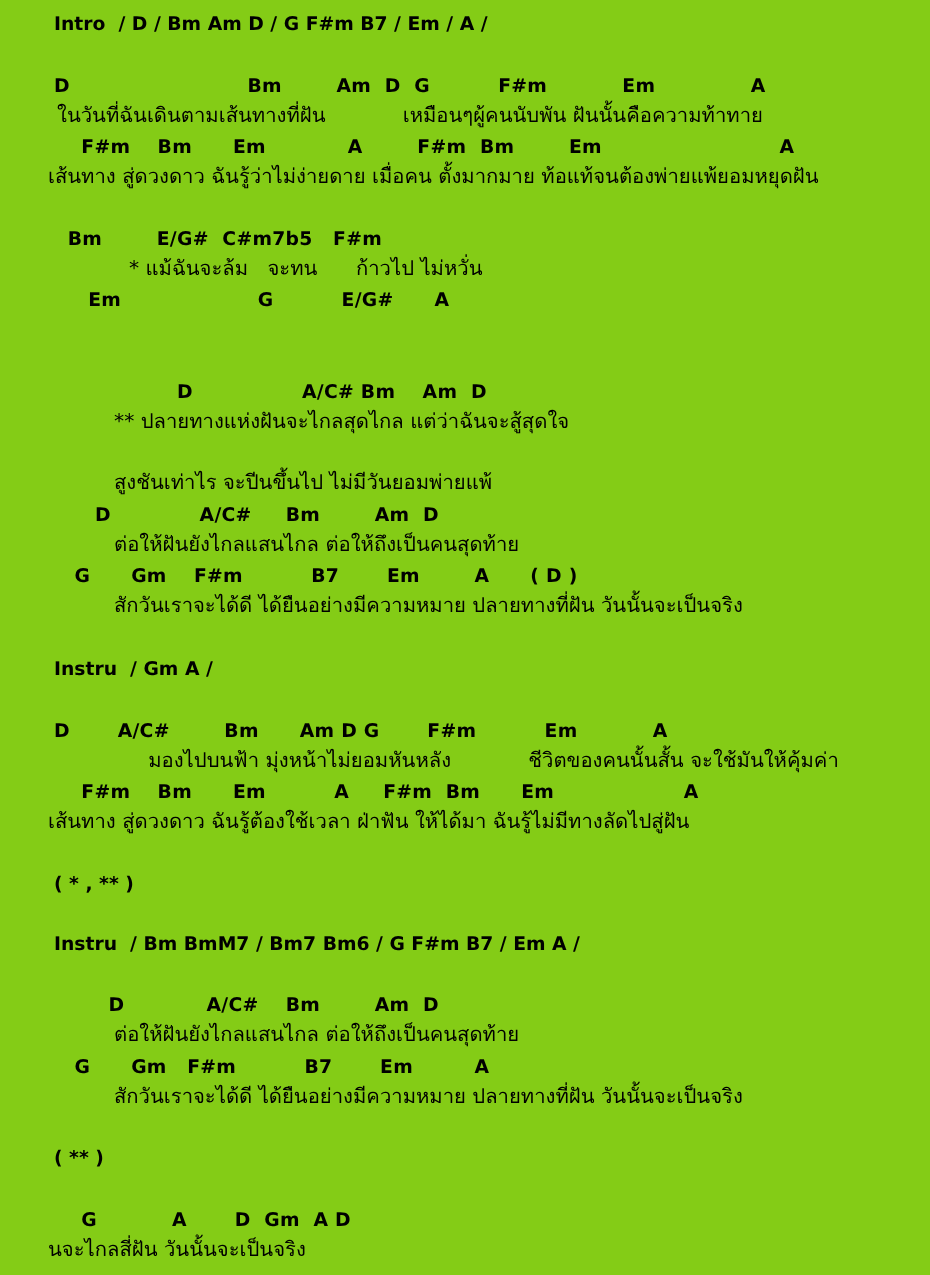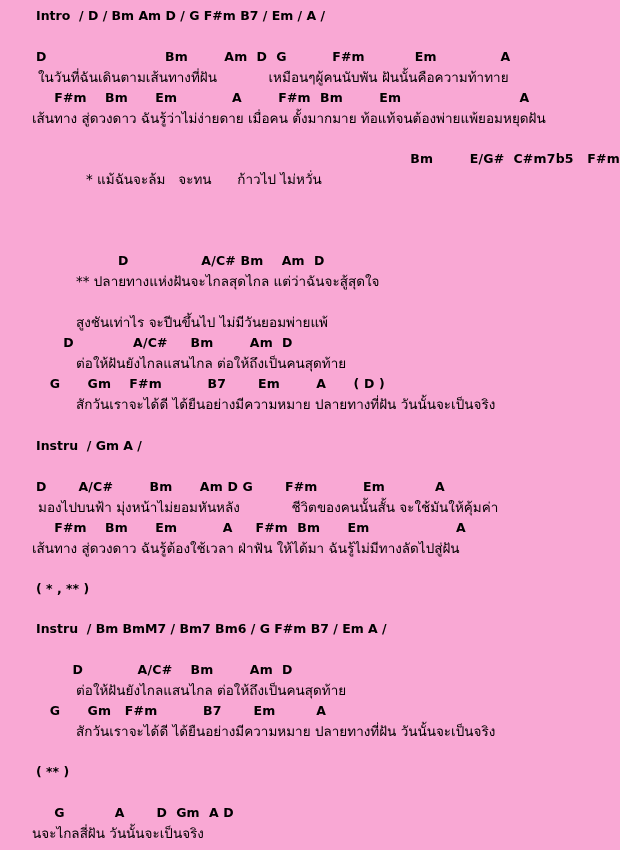--- a/index.html
+++ b/index.html
@@ -51,38 +51,39 @@
   .markerline {
     font-family: "DejaVu Sans", "Liberation Sans", sans-serif;
     font-weight: bold;
     font-size: 12.5px;
     color: #000000;
   }
 </style>
 </head>
 <body>
 
-<div id="sheet" style="background: #f9a8d4;">
+<div id="sheet" style="background: #84cc16;">
     <div class="line sectionline" style="left: 36px; top: 10px; width: 584px;">Intro  / D / Bm Am D / G F#m B7 / Em / A /</div>
     <div class="line chordline" style="left: 36px; top: 51px; width: 584px;">D                          Bm        Am  D  G          F#m           Em              A</div>
     <div class="line lyricline" style="left: 38px; top: 71px; width: 582px;">ในวันที่ฉันเดินตามเส้นทางที่ฝัน            เหมือนๆผู้คนนับพัน ฝันนั้นคือความท้าทาย</div>
     <div class="line chordline" style="left: 36px; top: 92px; width: 584px;">    F#m    Bm      Em            A        F#m  Bm        Em                          A</div>
     <div class="line lyricline" style="left: 32px; top: 112px; width: 588px;">เส้นทาง สู่ดวงดาว ฉันรู้ว่าไม่ง่ายดาย เมื่อคน ตั้งมากมาย ท้อแท้จนต้องพ่ายแพ้ยอมหยุดฝัน</div>
-    <div class="line chordline" style="left: 36px; top: 153px; width: 584px; text-align: right;">  Bm        E/G#  C#m7b5   F#m</div>
+    <div class="line chordline" style="left: 36px; top: 153px; width: 584px;">  Bm        E/G#  C#m7b5   F#m</div>
     <div class="line lyricline" style="left: 38px; top: 173px; width: 582px; margin-left: 48px;">* แม้ฉันจะล้ม   จะทน      ก้าวไป ไม่หวั่น</div>
+    <div class="line chordline" style="left: 36px; top: 194px; width: 584px;">     Em                    G          E/G#      A</div>
     <div class="line chordline" style="left: 36px; top: 255px; width: 584px;">                  D                A/C# Bm    Am  D</div>
     <div class="line lyricline" style="left: 76px; top: 275px; width: 544px;">** ปลายทางแห่งฝันจะไกลสุดไกล แต่ว่าฉันจะสู้สุดใจ</div>
     <div class="line lyricline" style="left: 76px; top: 316px; width: 544px;">สูงชันเท่าไร จะปีนขึ้นไป ไม่มีวันยอมพ่ายแพ้</div>
     <div class="line chordline" style="left: 36px; top: 337px; width: 584px;">      D             A/C#     Bm        Am  D</div>
     <div class="line lyricline" style="left: 76px; top: 357px; width: 544px;">ต่อให้ฝันยังไกลแสนไกล ต่อให้ถึงเป็นคนสุดท้าย</div>
     <div class="line chordline" style="left: 36px; top: 378px; width: 584px;">   G      Gm    F#m          B7       Em        A      ( D )</div>
     <div class="line lyricline" style="left: 76px; top: 398px; width: 544px;">สักวันเราจะได้ดี ได้ยืนอย่างมีความหมาย ปลายทางที่ฝัน วันนั้นจะเป็นจริง</div>
     <div class="line sectionline" style="left: 36px; top: 440px; width: 584px;">Instru  / Gm A /</div>
     <div class="line chordline" style="left: 36px; top: 481px; width: 584px;">D       A/C#        Bm      Am D G       F#m          Em           A</div>
-    <div class="line lyricline" style="left: 38px; top: 501px; width: 582px;">มองไปบนฟ้า มุ่งหน้าไม่ยอมหันหลัง            ชีวิตของคนนั้นสั้น จะใช้มันให้คุ้มค่า</div>
+    <div class="line lyricline" style="left: 38px; top: 501px; width: 582px; text-align: center;">มองไปบนฟ้า มุ่งหน้าไม่ยอมหันหลัง            ชีวิตของคนนั้นสั้น จะใช้มันให้คุ้มค่า</div>
     <div class="line chordline" style="left: 36px; top: 522px; width: 584px;">    F#m    Bm      Em          A     F#m  Bm      Em                   A</div>
     <div class="line lyricline" style="left: 32px; top: 542px; width: 588px;">เส้นทาง สู่ดวงดาว ฉันรู้ต้องใช้เวลา ฝ่าฟัน ให้ได้มา ฉันรู้ไม่มีทางลัดไปสู่ฝัน</div>
     <div class="line markerline" style="left: 36px; top: 583px; width: 584px;">( * , ** )</div>
     <div class="line sectionline" style="left: 36px; top: 623px; width: 584px;">Instru  / Bm BmM7 / Bm7 Bm6 / G F#m B7 / Em A /</div>
     <div class="line chordline" style="left: 36px; top: 664px; width: 584px;">        D            A/C#    Bm        Am  D</div>
     <div class="line lyricline" style="left: 76px; top: 684px; width: 544px;">ต่อให้ฝันยังไกลแสนไกล ต่อให้ถึงเป็นคนสุดท้าย</div>
     <div class="line chordline" style="left: 36px; top: 705px; width: 584px;">   G      Gm   F#m          B7       Em         A</div>
     <div class="line lyricline" style="left: 76px; top: 725px; width: 544px;">สักวันเราจะได้ดี ได้ยืนอย่างมีความหมาย ปลายทางที่ฝัน วันนั้นจะเป็นจริง</div>
     <div class="line markerline" style="left: 36px; top: 766px; width: 584px;">( ** )</div>
     <div class="line chordline" style="left: 36px; top: 807px; width: 584px;">    G           A       D  Gm  A D</div>

